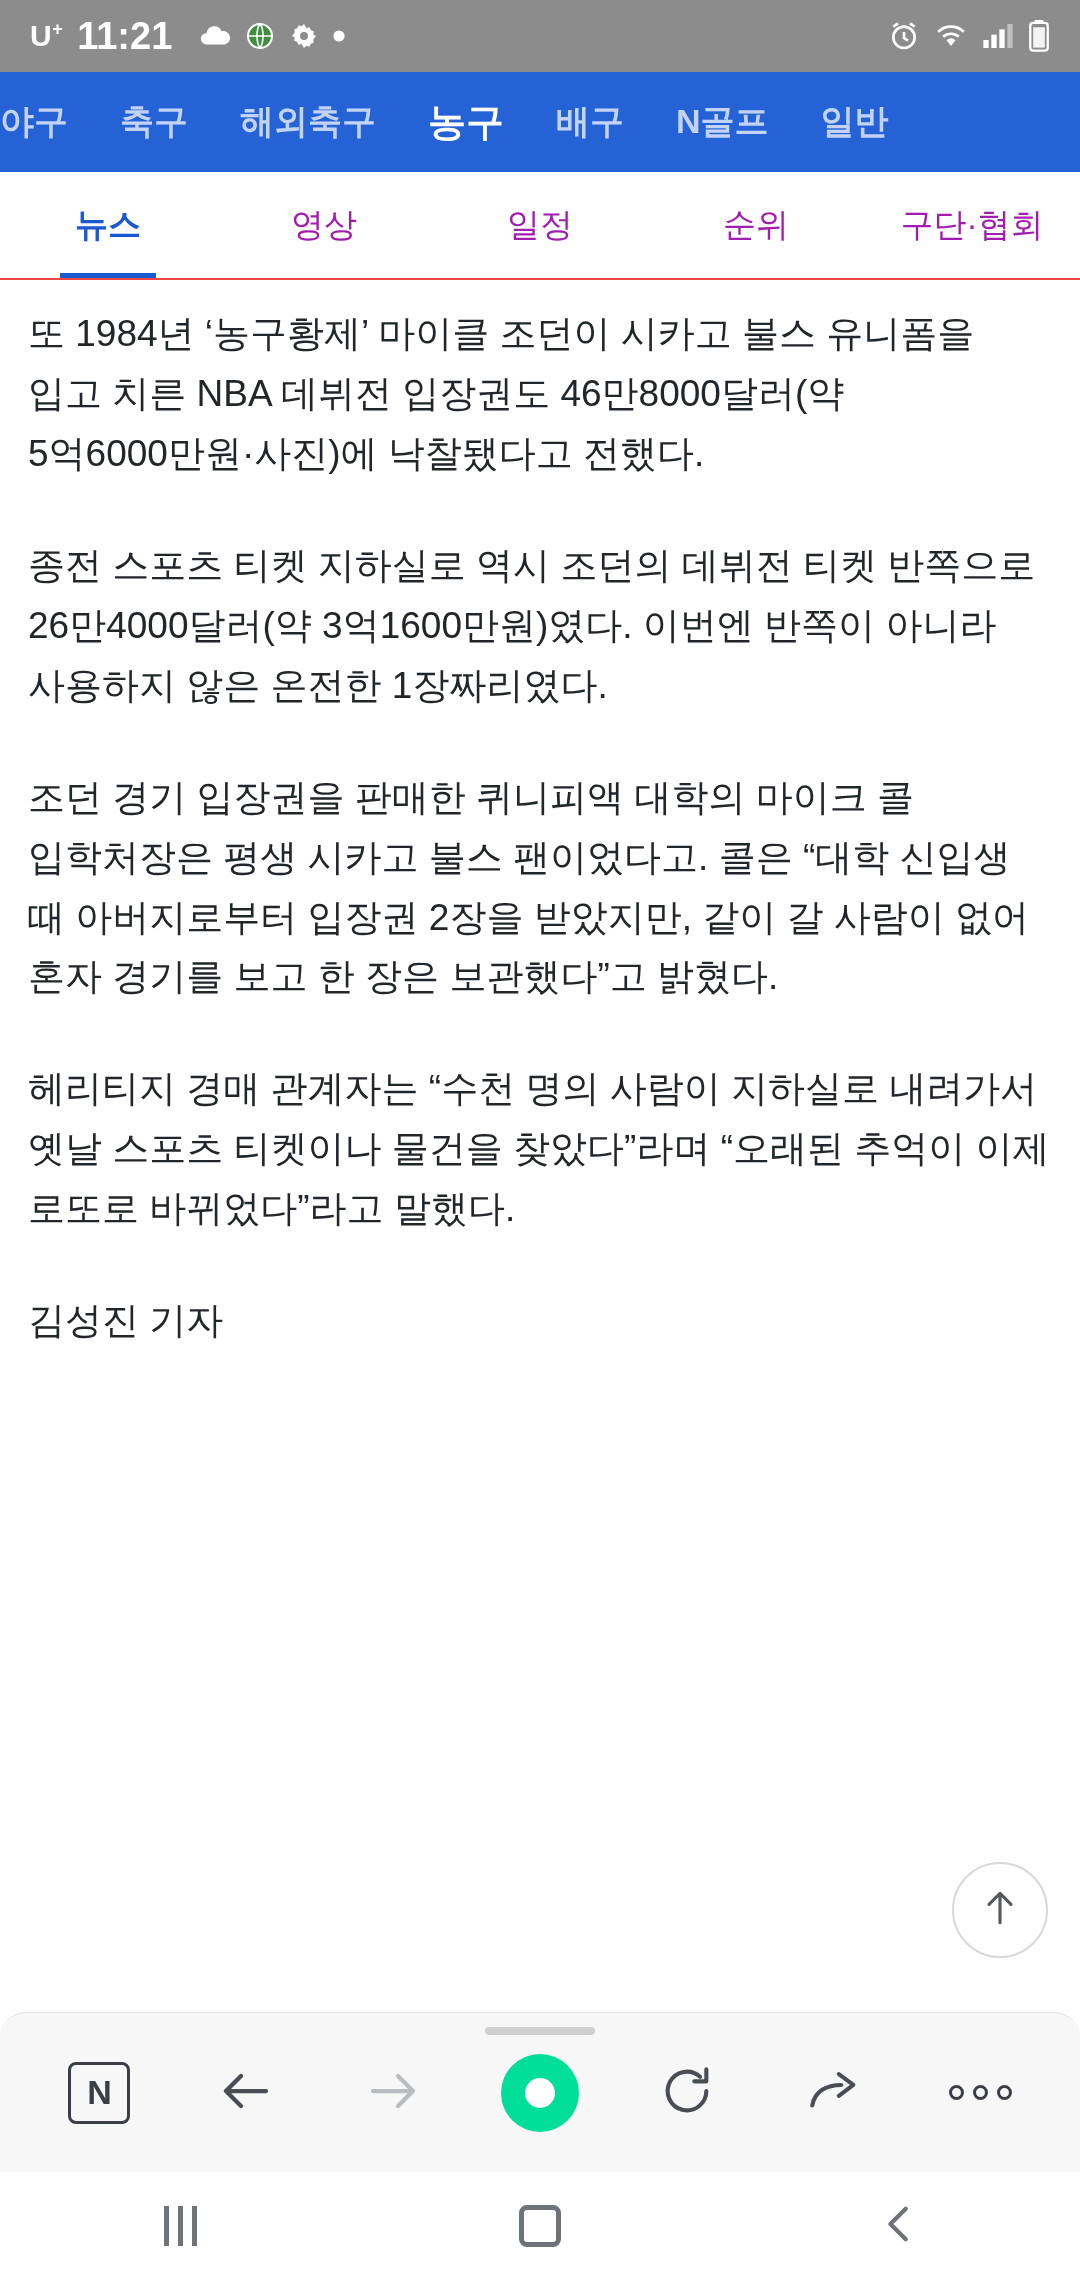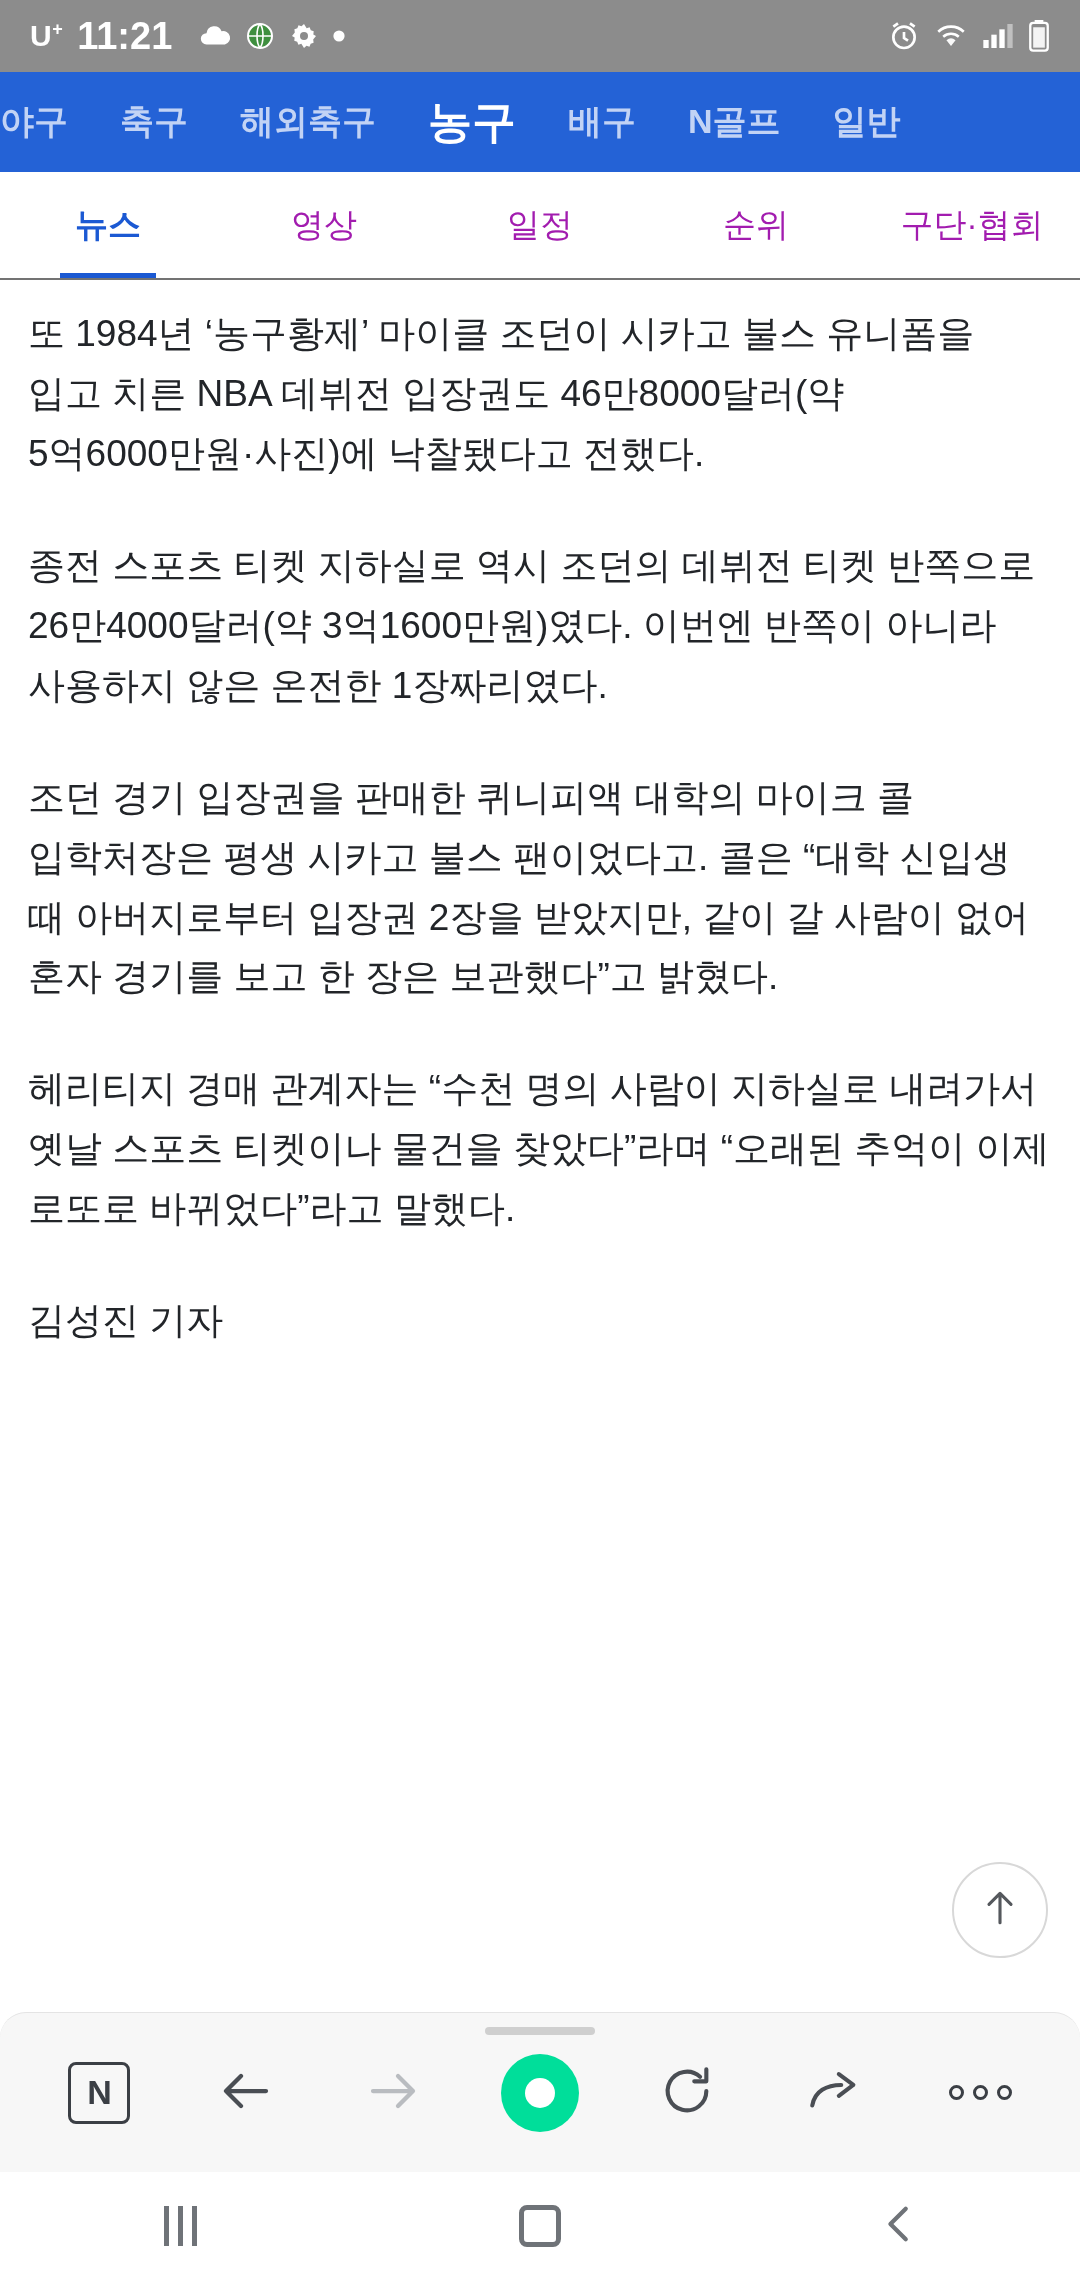--- a/index.html
+++ b/index.html
@@ -59,31 +59,31 @@
   }
   .cat-item {
     font-size: 34px;
     padding: 0 26px;
     color: #c2d3f5;
     font-weight: 600;
   }
   .cat-item.active {
     color: #ffffff;
     font-weight: bold;
-    font-size: 44px;
+    font-size: 38px;
   }
   .cat-item.clipped { margin-left: -26px; }
 
   
   .tab-bar {
     height: 108px;
     background: #ffffff;
     display: flex;
     align-items: center;
-    border-bottom: 2px solid #737373;
+    border-bottom: 2px solid #ef4444;
   }
   .tab-item {
     flex: 1;
     text-align: center;
     font-size: 33px;
     color: #a21caf;
     position: relative;
     height: 100%;
     display: flex;
     align-items: center;

